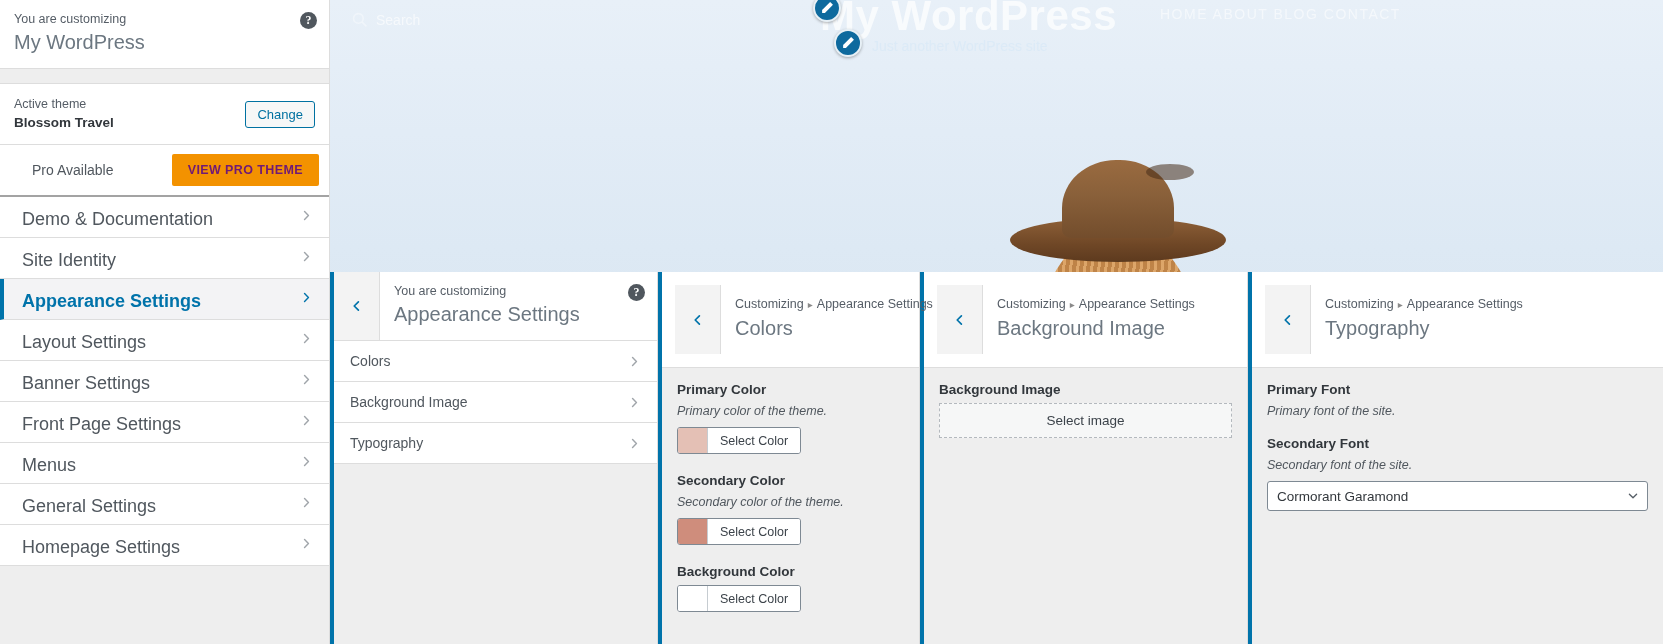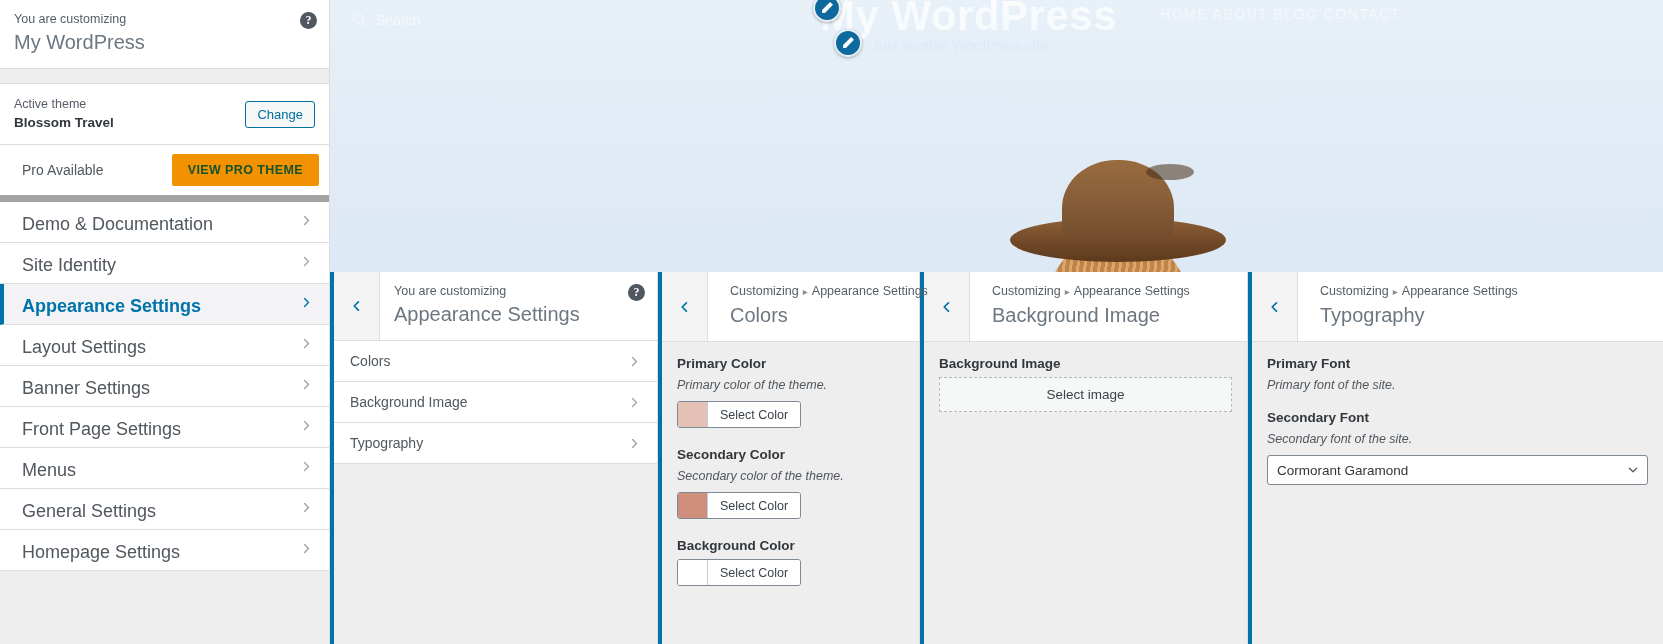--- a/index.html
+++ b/index.html
@@ -119,21 +119,21 @@
   }
   .help-icon {
     position: absolute; right: 12px; top: 12px;
     width: 17px; height: 17px; border-radius: 50%;
     background: #50575e; color: #fff; font-size: 12px; font-weight: bold;
     display: flex; align-items: center; justify-content: center;
     cursor: pointer; font-family: "Liberation Serif", serif;
   }
 
   
-  .panel-header.with-back { display: flex; align-items: center; padding: 0; gap: 8px; }
+  .panel-header.with-back { display: flex; align-items: center; padding: 13px; }
   .back-btn {
     width: 46px; align-self: stretch; display: flex; align-items: center;
     justify-content: center; background: #f3f3f3; border-right: 1px solid #ddd;
     color: #0073aa; cursor: pointer; flex: 0 0 46px;
   }
   .back-btn svg { width: 14px; height: 14px; }
   .back-text { padding: 10px 14px 12px 14px; }
   .back-text .crumb {
     font-size: 12.5px; color: #555d66; line-height: 18px; white-space: nowrap;
   }
@@ -152,27 +152,27 @@
     align-items: center; justify-content: space-between;
   }
   .theme-row .tlabel { font-size: 12.5px; color: #555d66; line-height: 17px; }
   .theme-row .tname { font-size: 13.5px; color: #32373c; font-weight: bold; line-height: 19px; }
   .btn-change {
     background: #f6f7f7; border: 1px solid #0071a1; color: #0071a1;
     border-radius: 3px; padding: 5px 11px; font-size: 13px; cursor: pointer;
     font-family: "Liberation Sans", sans-serif;
   }
   .pro-row {
-    background: #fff; border-bottom: 7px solid #a3a3a3;
-    padding: 9px 10px 9px 22px; display: flex; align-items: center;
+    background: #fff; border-bottom: 2px solid #a3a3a3;
+    padding: 9px 10px 9px 32px; display: flex; align-items: center;
     justify-content: space-between;
   }
   .pro-row .plabel { font-size: 14px; color: #50575e; }
   .btn-pro {
-    background: #f39200; color: #14532d; border: none; border-radius: 2px;
+    background: #f39200; color: #701a75; border: none; border-radius: 2px;
     padding: 9px 16px; font-size: 12.5px; font-weight: bold; letter-spacing: .4px;
     cursor: pointer; font-family: "Liberation Sans", sans-serif;
   }
   .nav-item {
     background: #fff; border-bottom: 1px solid #ddd;
     padding: 12px 16px 16px 22px; display: flex; align-items: flex-start;
     justify-content: space-between; cursor: pointer;
     font-size: 18px; color: #50575e; height: 41px;
   }
   .nav-item .chev { color: #a0a5aa; }

